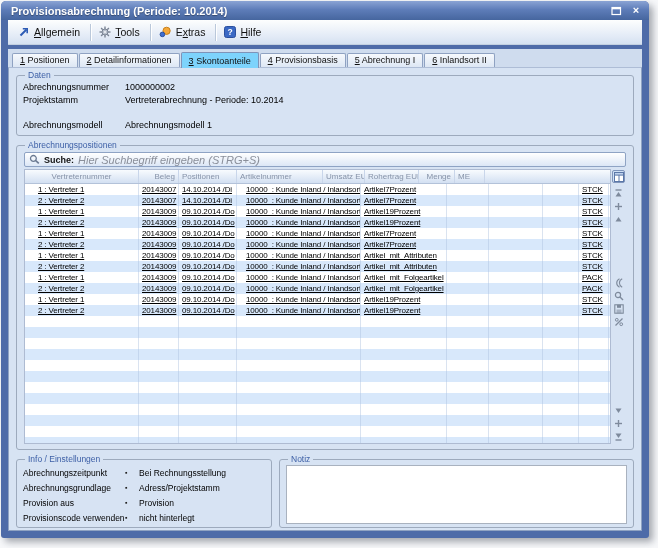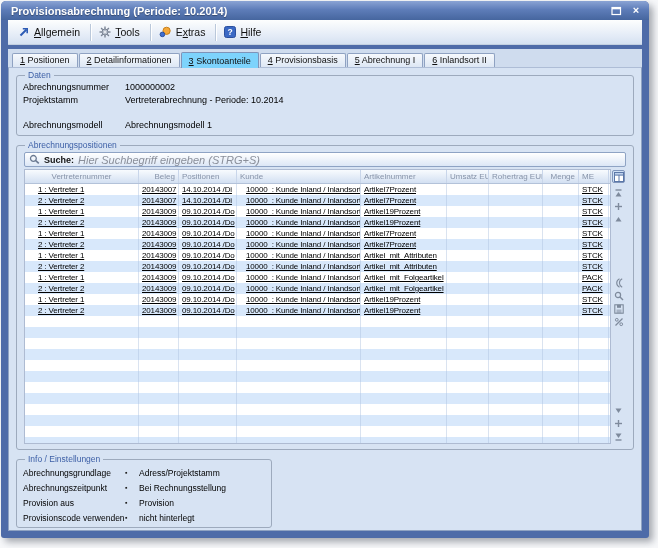--- a/index.html
+++ b/index.html
@@ -217,21 +217,20 @@
               <span class="search-label">Suche:</span>
               <input class="search" type="text" placeholder="Hier Suchbegriff eingeben (STRG+S)" style="">
             </div>
 
             <div class="grid-area">
               <div class="grid">
                 <div class="grid-header" id="grid-header">
                     <div class="gh-cell" style="width: 114px; text-align: center;">Vertreternummer</div>
                     <div class="gh-cell" style="width: 40px; text-align: right;">Beleg</div>
                     <div class="gh-cell" style="width: 58px;">Positionen</div>
-                    <div class="gh-cell" style="width: 124px;">Kunde</div>
                     <div class="gh-cell" style="width: 86px;">Artikelnummer</div>
                     <div class="gh-cell" style="width: 42px; text-align: right;">Umsatz EUR</div>
                     <div class="gh-cell" style="width: 54px; text-align: right;">Rohertrag EUR</div>
                     <div class="gh-cell" style="width: 36px; text-align: right;">Menge</div>
                     <div class="gh-cell" style="width: 30px;">ME</div>
                     <div class="gh-cell gh-fill"></div>
                   </div>
                 <div class="grid-body" id="grid-body">
                     <div class="grow">
                       <div class="gcell c0" style="width: 114px;">1 : Vertreter 1</div>
@@ -594,40 +593,44 @@
                   </span>
                 </div>
             </div>
           </fieldset>
 
           <div class="bottom-row">
             <fieldset class="group info">
               <legend>Info / Einstellungen</legend>
               <div id="info-rows">
                   <div class="info-row">
+                    <span class="info-label">Abrechnungszeitpunkt</span>
+                    <span class="info-bullet">▪</span>
+                    <span class="info-value">Bei Rechnungsstellung</span>
+                  </div>
+                  <div class="info-row">
                     <span class="info-label">Abrechnungsgrundlage</span>
                     <span class="info-bullet">▪</span>
                     <span class="info-value">Adress/Projektstamm</span>
-                  </div>
-                  <div class="info-row">
-                    <span class="info-label">Abrechnungszeitpunkt</span>
-                    <span class="info-bullet">▪</span>
-                    <span class="info-value">Bei Rechnungsstellung</span>
                   </div>
                   <div class="info-row">
                     <span class="info-label">Provision aus</span>
                     <span class="info-bullet">▪</span>
                     <span class="info-value">Provision</span>
                   </div>
                   <div class="info-row">
                     <span class="info-label">Provisionscode verwenden</span>
                     <span class="info-bullet">▪</span>
                     <span class="info-value">nicht hinterlegt</span>
                   </div>
                 </div>
             </fieldset>
+            <fieldset class="group notiz">
+              <legend>Notiz</legend>
+              <textarea style=""></textarea>
+            </fieldset>
           </div>
 
         </div>
       </div>
     </div>
   </div>
 </div>
 
 </body></html>

